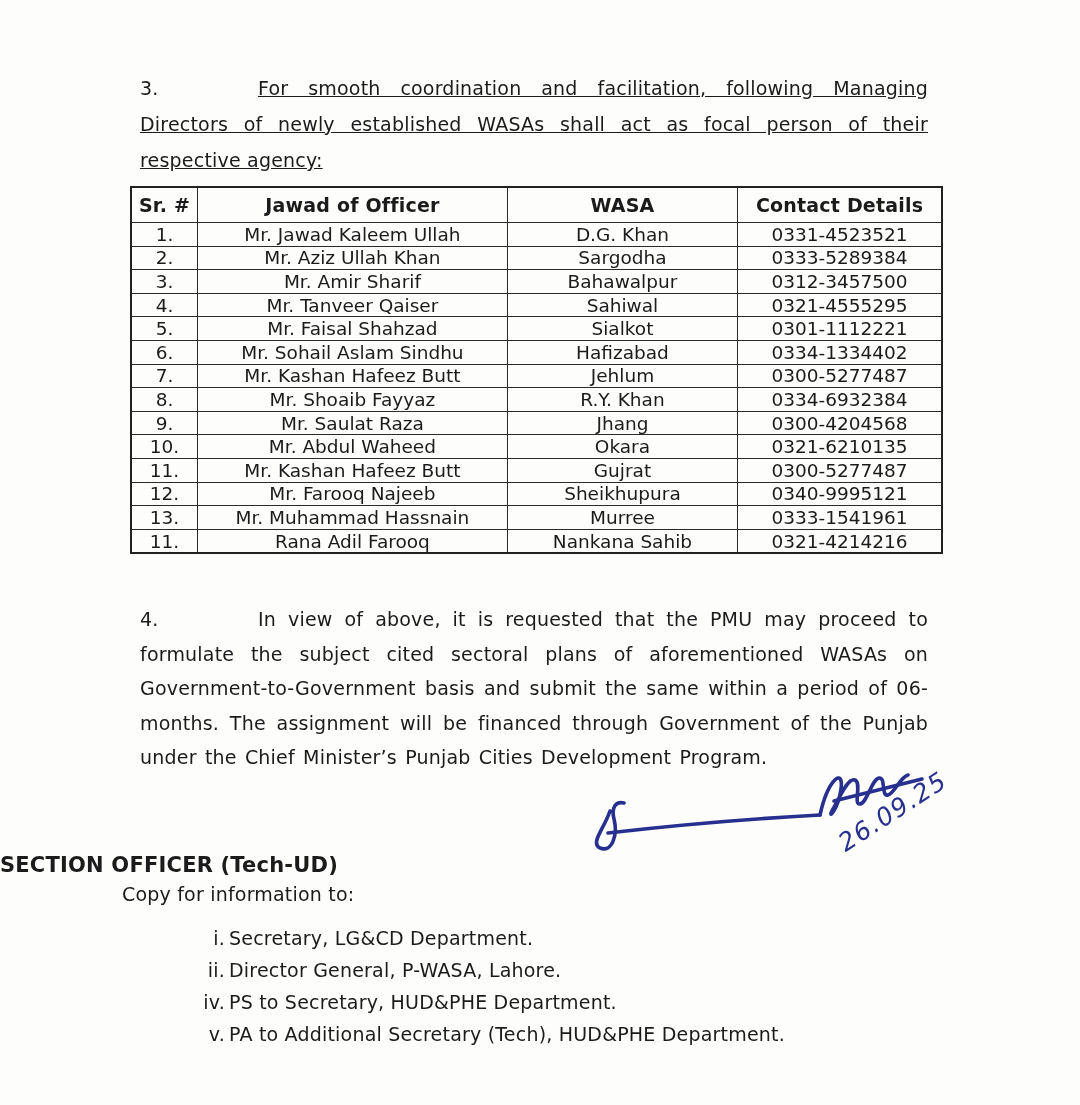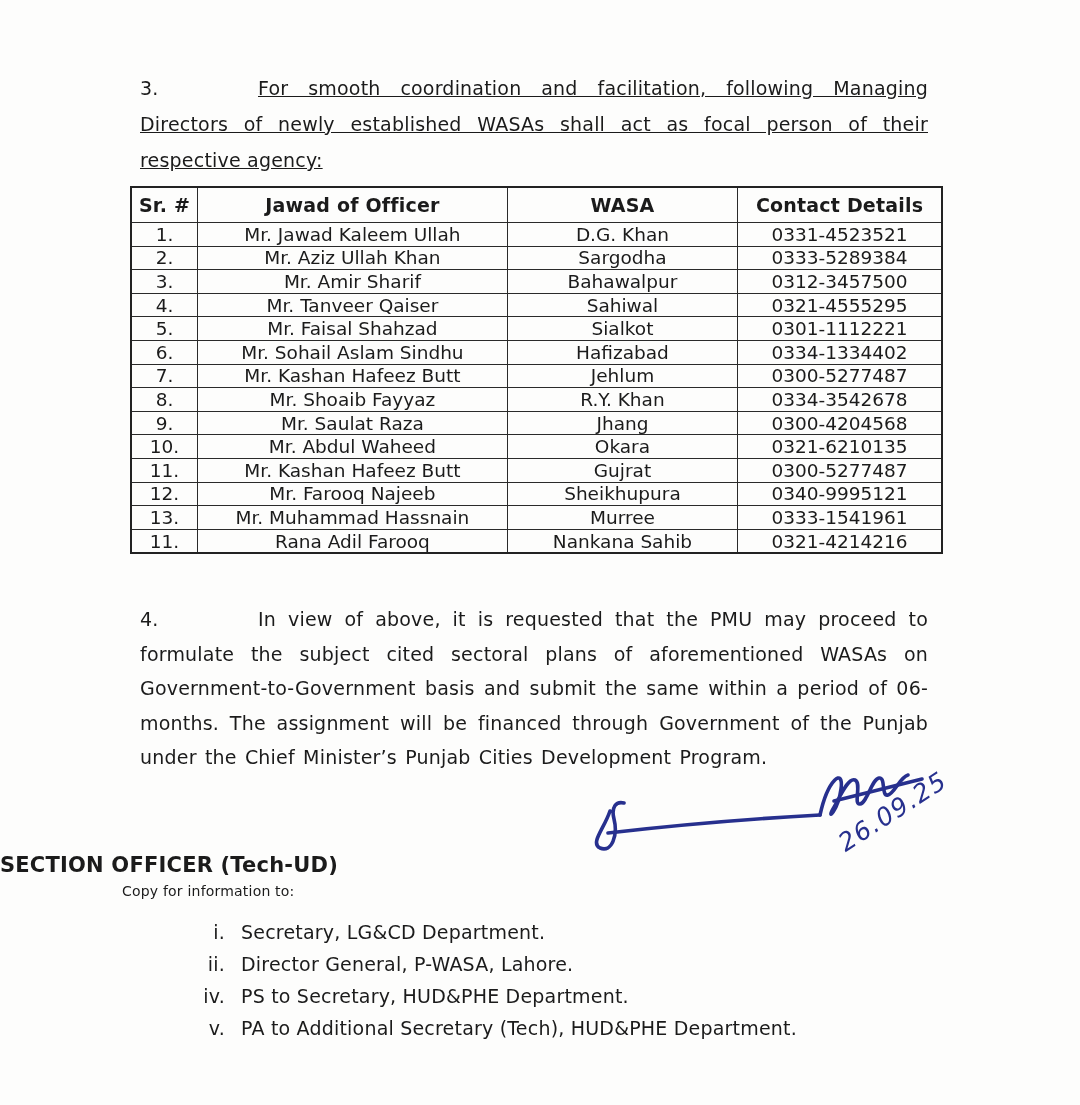--- a/index.html
+++ b/index.html
@@ -47,25 +47,25 @@
     transform:rotate(-33deg);
     font-size:25px;font-style:italic;letter-spacing:1.5px;
     font-weight:500;
   }
   .officer-title{
     margin:2px 168px 0 0;
     font-size:21px;font-weight:bold;letter-spacing:.2px;
   }
 
   
-  .copy-heading{margin:6px 0 0 122px;font-size:14px;letter-spacing:.2px;}
+  .copy-heading{margin:6px 0 0 122px;font-size:19px;letter-spacing:.2px;}
   .copy-list{margin:20px 155px 0 175px;}
   .copy-item{display:flex;margin-bottom:6px;font-size:19px;line-height:26px;letter-spacing:.2px;}
   .copy-item .numeral{width:50px;text-align:right;flex:0 0 50px;}
-  .copy-item .itext{margin-left:16px;flex:1;}
+  .copy-item .itext{margin-left:4px;flex:1;}
   .copy-item .justify{text-align:justify;word-spacing:2px;}
 </style>
 </head>
 <body>
 
 <div class="page">
 
   <div class="num-para para3">
     <span class="pnum">3.</span>
     <span class="ptext">For smooth coordination and facilitation, following Managing Directors of newly established WASAs shall act as focal person of their respective agency:</span>
@@ -127,21 +127,21 @@
           <tr>
             <td class="cell-sr">7.</td>
             <td class="cell-name">Mr. Kashan Hafeez Butt</td>
             <td class="cell-wasa">Jehlum</td>
             <td class="cell-contact">0300-5277487</td>
           </tr>
           <tr>
             <td class="cell-sr">8.</td>
             <td class="cell-name">Mr. Shoaib Fayyaz</td>
             <td class="cell-wasa">R.Y. Khan</td>
-            <td class="cell-contact">0334-3542678</td>
+            <td class="cell-contact">0334-6932384</td>
           </tr>
           <tr>
             <td class="cell-sr">9.</td>
             <td class="cell-name">Mr. Saulat Raza</td>
             <td class="cell-wasa">Jhang</td>
             <td class="cell-contact">0300-4204568</td>
           </tr>
           <tr>
             <td class="cell-sr">10.</td>
             <td class="cell-name">Mr. Abdul Waheed</td>

